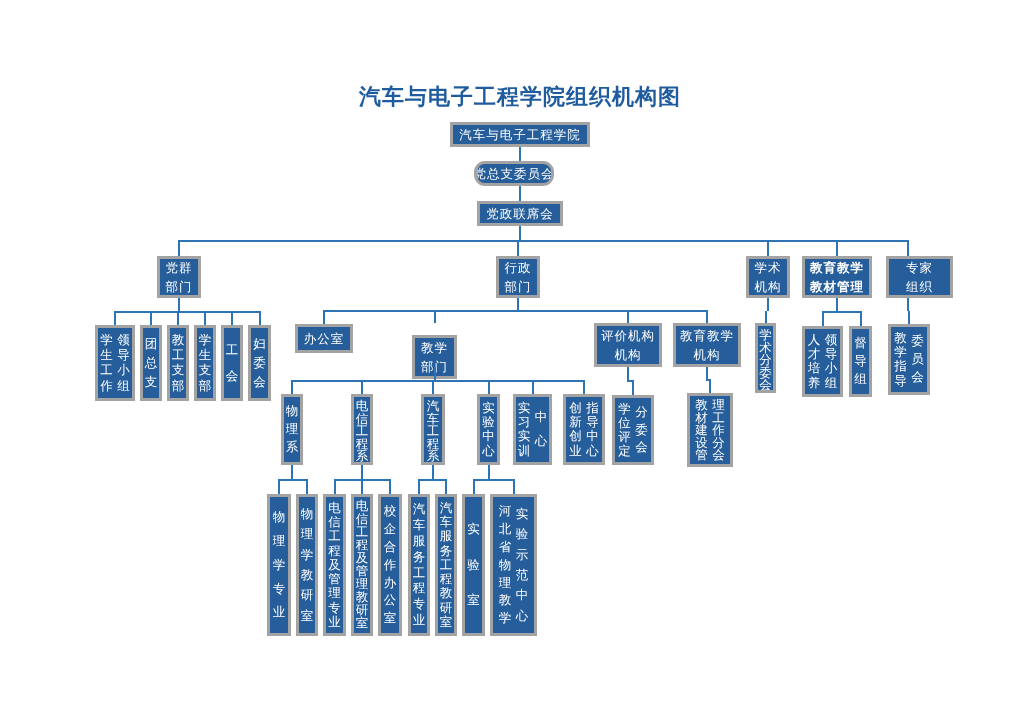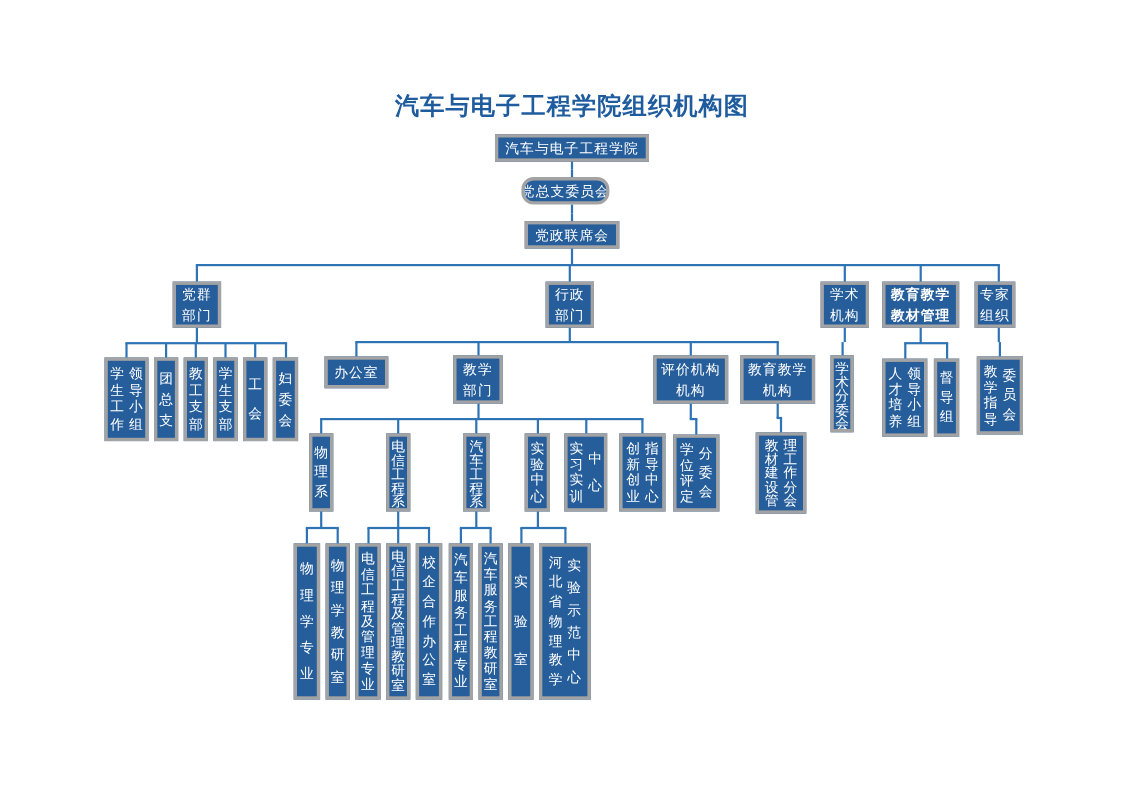--- a/index.html
+++ b/index.html
@@ -98,21 +98,21 @@
         <div class="line-text">部门</div>
       </div>
       <div class="node hnode" title="学术机构" style="left: 746px; top: 256px; width: 44px; height: 42px;">
         <div class="line-text">学术</div>
         <div class="line-text">机构</div>
       </div>
       <div class="node hnode" title="教育教学评价机构" style="left: 802px; top: 256px; width: 70px; height: 42px; font-weight: bold;">
         <div class="line-text">教育教学</div>
         <div class="line-text">教材管理</div>
       </div>
-      <div class="node hnode" title="专家组织" style="left: 886px; top: 256px; width: 37px; height: 42px;">
+      <div class="node hnode" title="专家组织" style="left: 886px; top: 256px; width: 67px; height: 42px;">
         <div class="line-text">专家</div>
         <div class="line-text">组织</div>
       </div>
       <div class="node vnode" title="学生工作领导小组" style="left: 95px; top: 325px; width: 40px; height: 76px;">
         <div class="cols">
           <div class="col">
             <div class="ch">学</div>
             <div class="ch">生</div>
             <div class="ch">工</div>
             <div class="ch">作</div>
@@ -167,21 +167,21 @@
           <div class="col">
             <div class="ch">妇</div>
             <div class="ch">委</div>
             <div class="ch">会</div>
           </div>
         </div>
       </div>
       <div class="node hnode" title="办公室" style="left: 295px; top: 324px; width: 58px; height: 29px;">
         <div class="line-text">办公室</div>
       </div>
-      <div class="node hnode" title="教学部门" style="left: 412px; top: 323px; width: 45px; height: 44px;">
+      <div class="node hnode" title="教学部门" style="left: 412px; top: 335px; width: 45px; height: 44px;">
         <div class="line-text">教学</div>
         <div class="line-text">部门</div>
       </div>
       <div class="node hnode" title="学位评定机构" style="left: 594px; top: 323px; width: 68px; height: 44px;">
         <div class="line-text">评价机构</div>
         <div class="line-text">机构</div>
       </div>
       <div class="node hnode" title="教材管理机构" style="left: 673px; top: 323px; width: 68px; height: 44px;">
         <div class="line-text">教育教学</div>
         <div class="line-text">机构</div>

